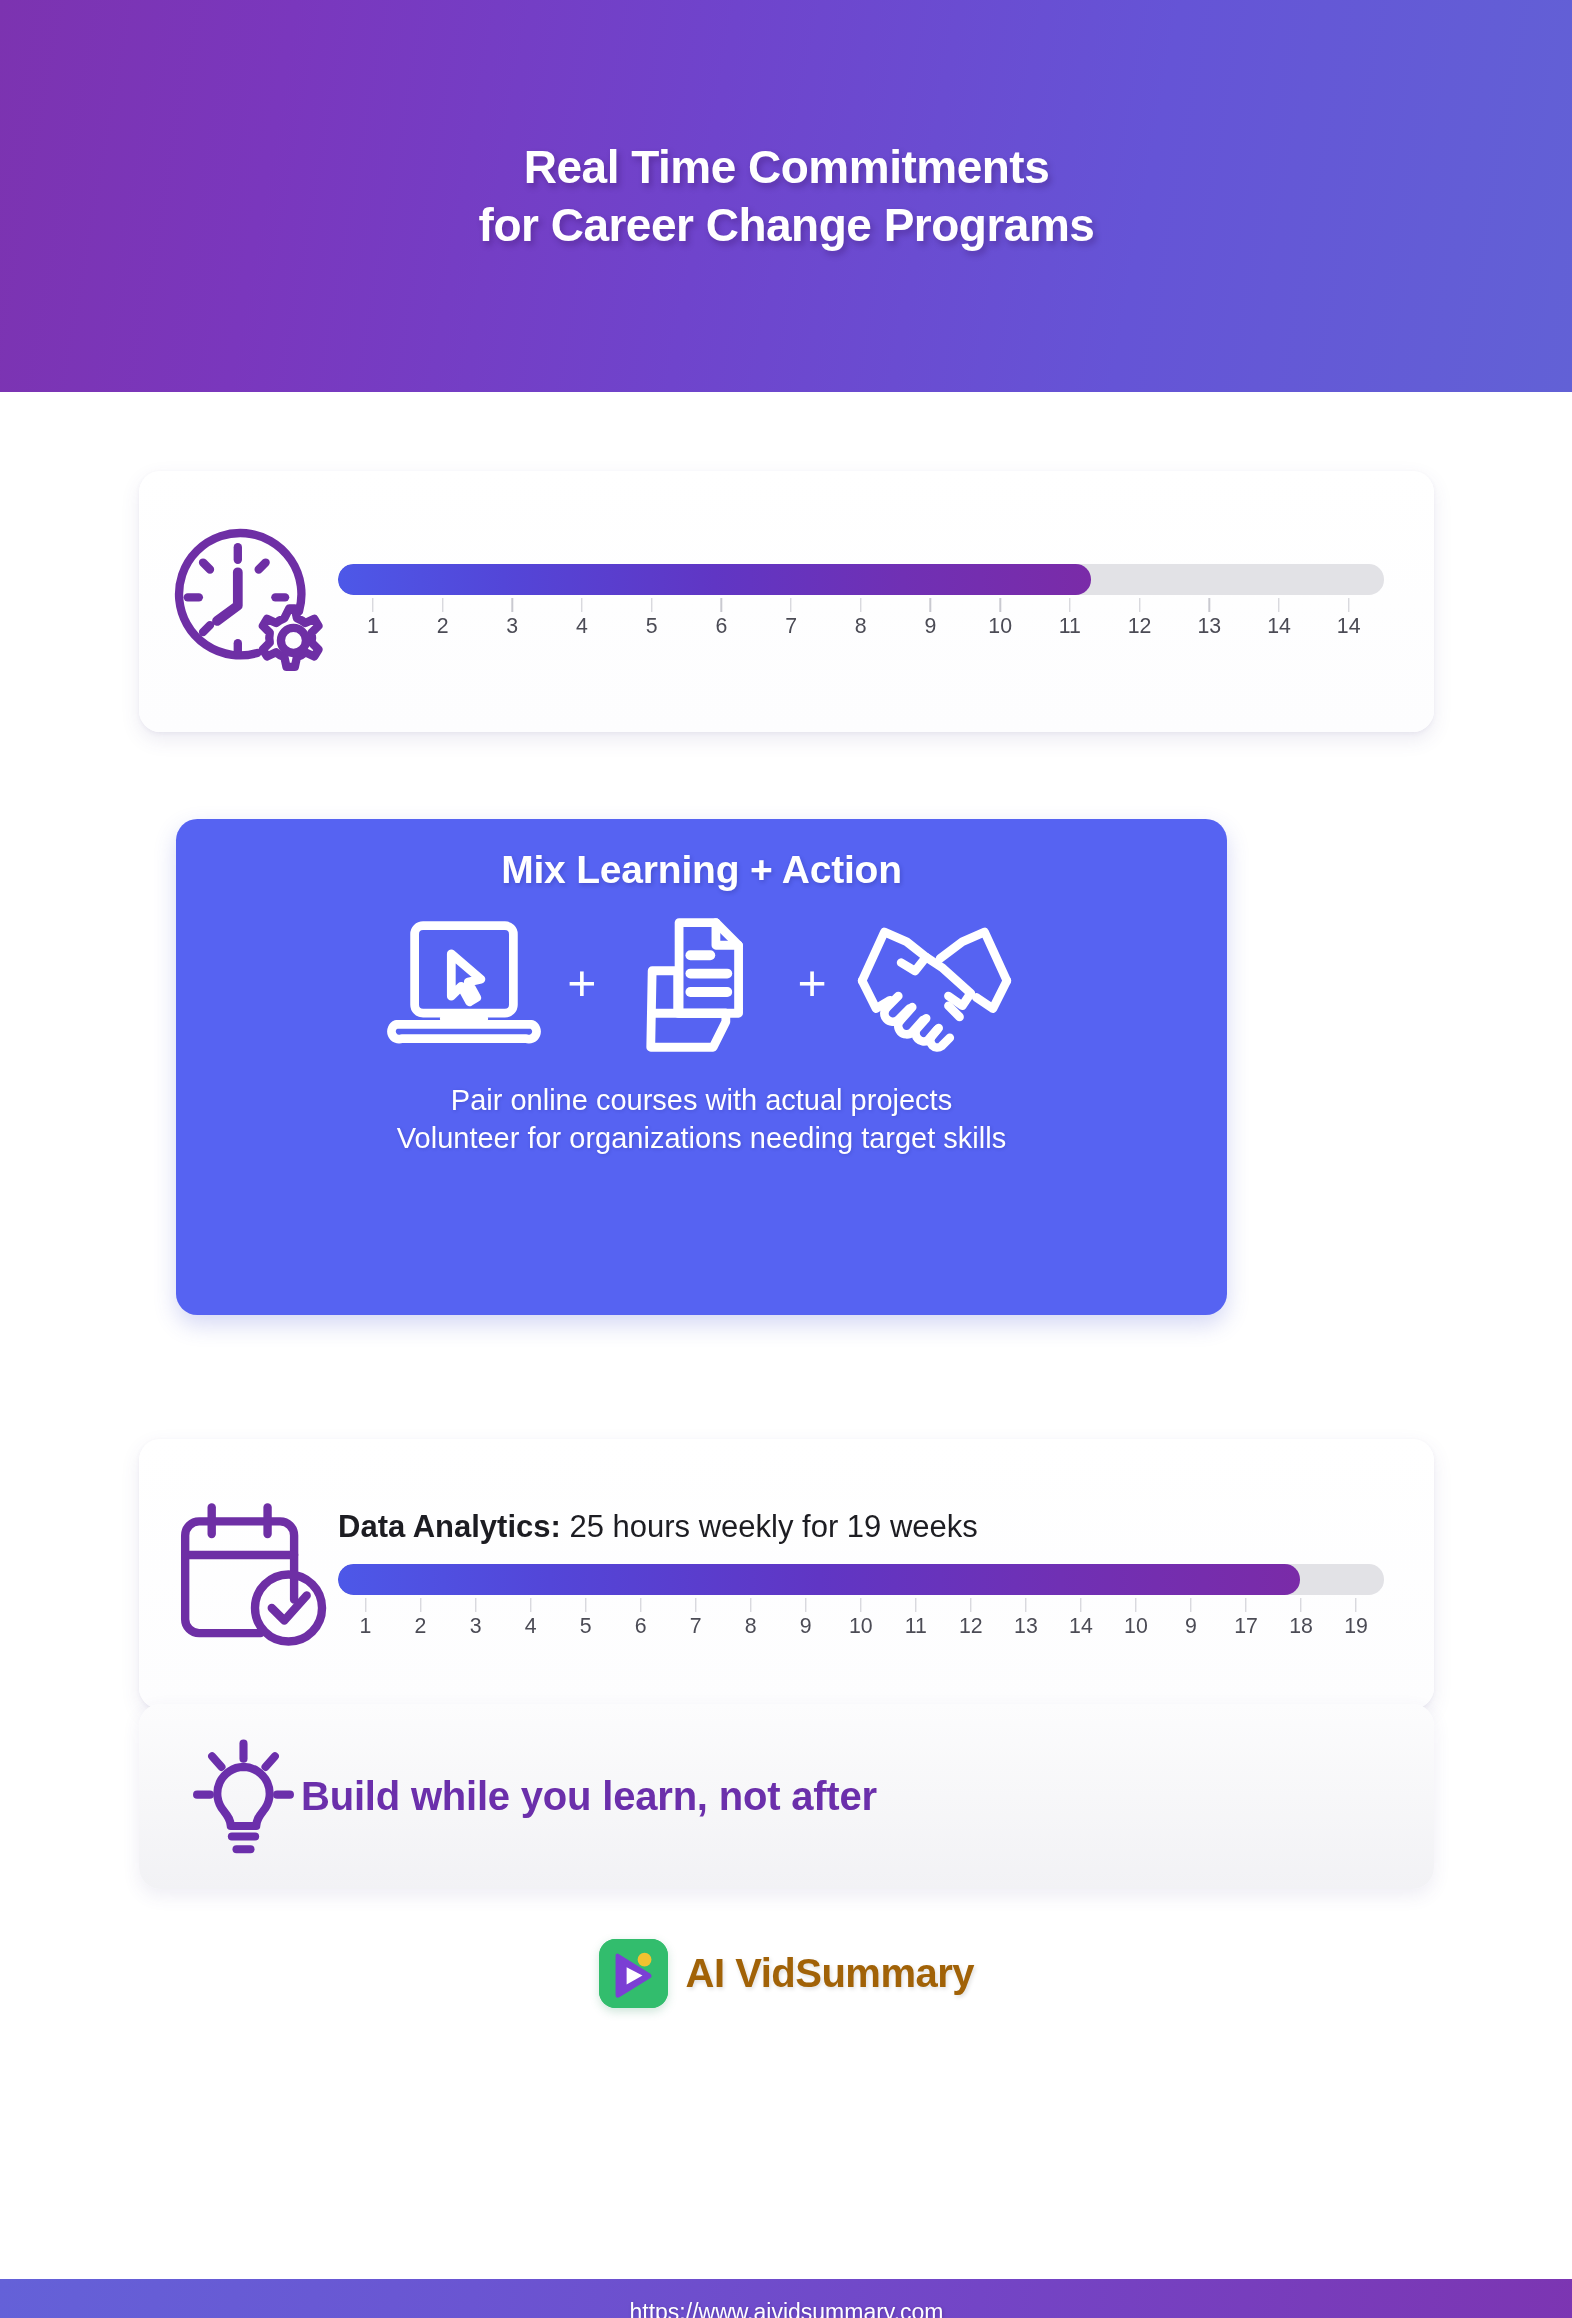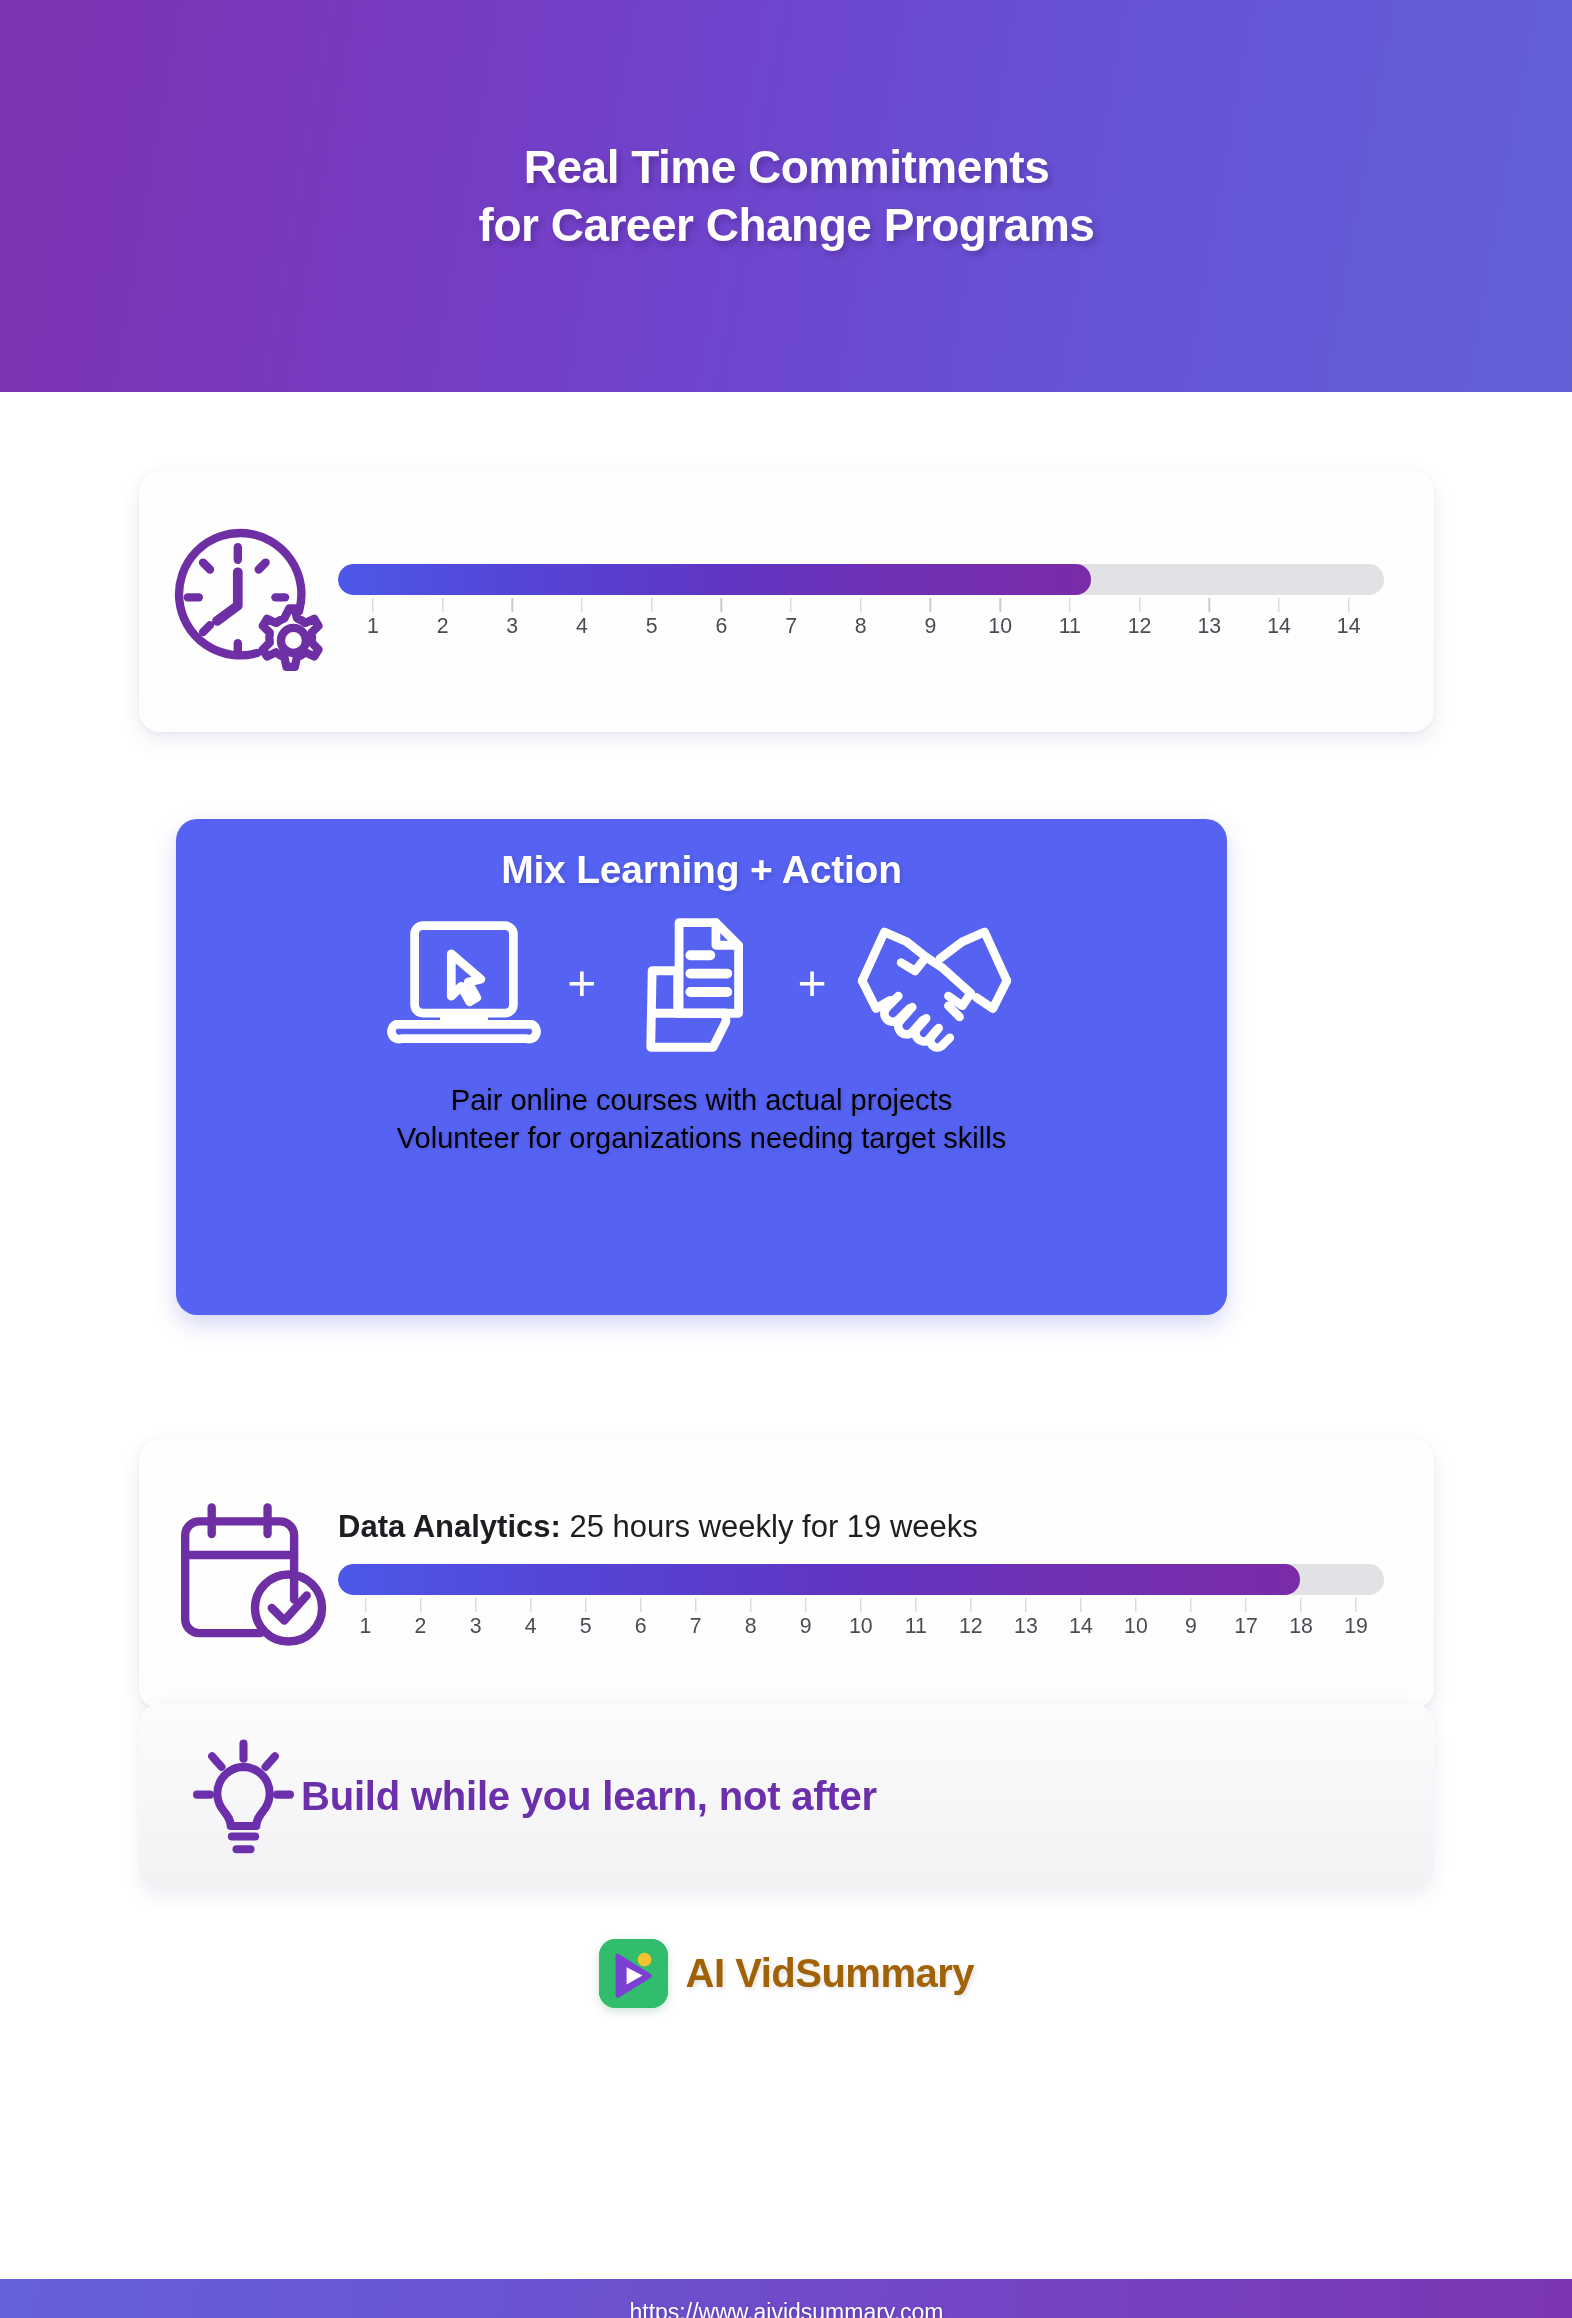--- a/index.html
+++ b/index.html
@@ -100,21 +100,21 @@
     text-shadow:1.4px 2.3px 4.6px rgba(20,20,90,0.22);
   }
   .feature-icons {
     display:flex; align-items:center; justify-content:center;
     gap:24px;
     margin-top:22px;
   }
   .plus-sign { color:#ffffff; font-size:50px; font-weight:300; line-height:1; padding-bottom:3.7px; }
   .feature-lines { margin-top:26px; text-align:center; }
   .feature-line {
-    color:#000000;
+    color:#ffffff;
     font-size:29px;
     line-height:1.32;
     text-shadow:0.9px 1.4px 3.7px rgba(20,20,90,0.18);
   }
 
   
   .tip-card {
     background:linear-gradient(180deg,#fcfcfd 0%, #f2f2f5 100%);
     box-shadow:0 6.5px 17.6px rgba(80,70,140,0.09);
     display:flex; align-items:center;

